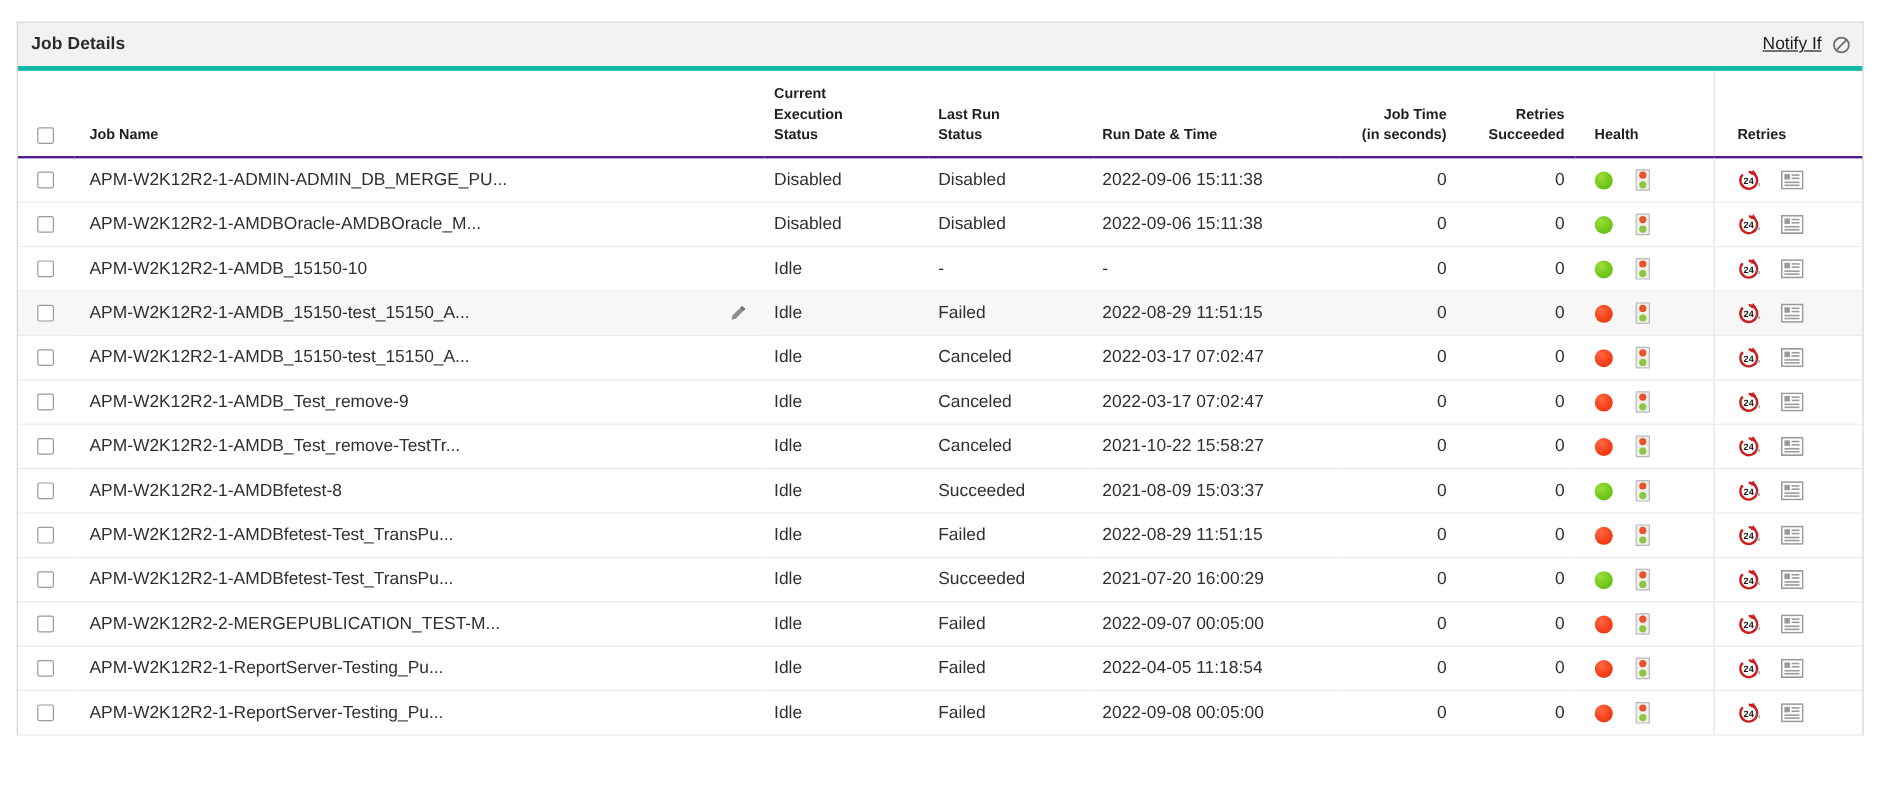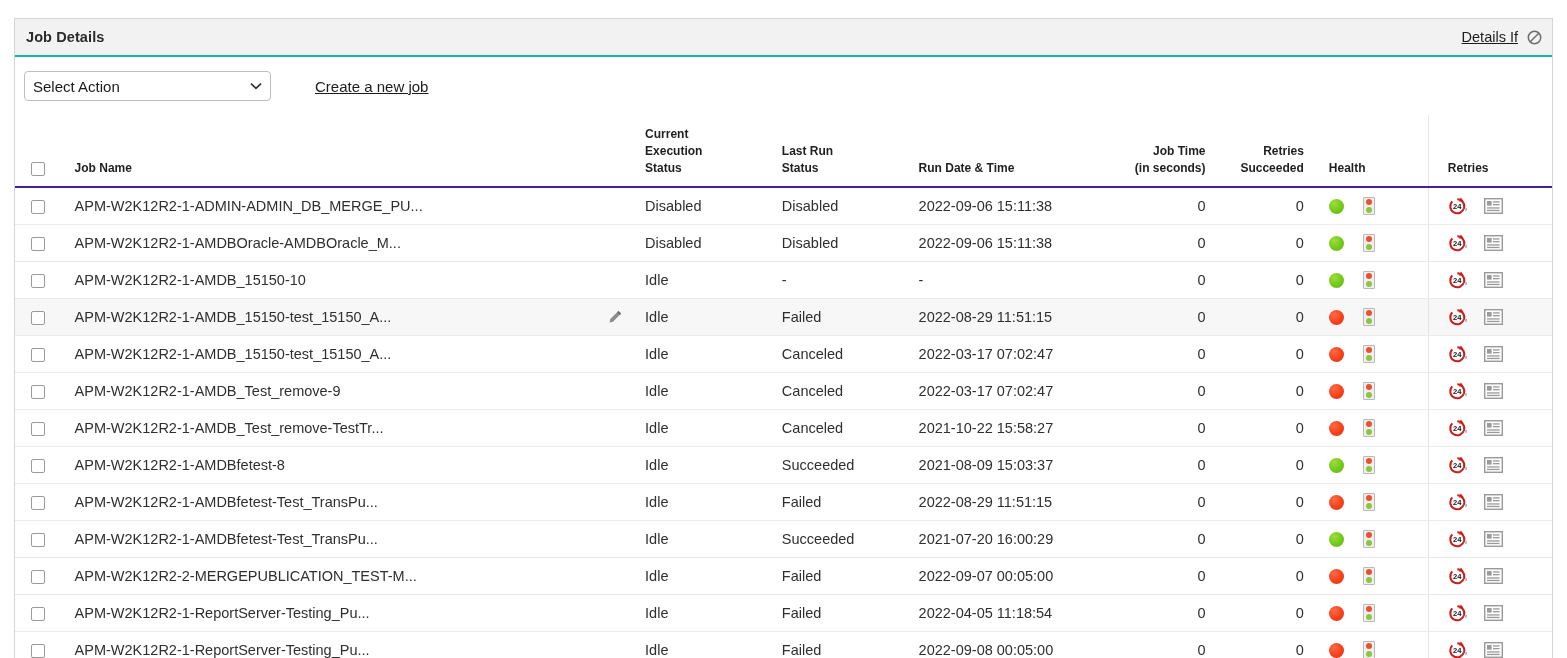--- a/index.html
+++ b/index.html
@@ -27,21 +27,21 @@
     border-bottom: none;
     box-sizing: border-box;
     background: #ffffff;
   }
 
   
   .panel-head {
     position: relative;
     height: 36px;
     background: #f2f2f2;
-    border-bottom: 2px solid #14b8a6;
+    border-bottom: 4px solid #14b8a6;
     display: flex;
     align-items: center;
   }
   .panel-title {
     font-size: 14.5px;
     font-weight: bold;
     color: #2b2b2b;
     margin-left: 11px;
     letter-spacing: .1px;
   }
@@ -251,43 +251,30 @@
 </style>
 </head>
 <body>
 
 <div id="root">
   <div class="panel">
 
     <div class="panel-head">
       <span class="panel-title">Job Details</span>
       <div class="head-right">
-        <span class="notify-link">Details If</span>
+        <span class="notify-link">Notify If</span>
         <span class="block-icon">
           <svg width="15" height="15" viewBox="0 0 15 15">
             <circle cx="7.5" cy="7.5" r="6.2" fill="none" stroke="#6e6e6e" stroke-width="1.5"></circle>
             <line x1="3.2" y1="11.8" x2="11.8" y2="3.2" stroke="#6e6e6e" stroke-width="1.5"></line>
           </svg>
         </span>
       </div>
     </div>
 
-    <div class="toolbar">
-      <span class="select-wrap">
-        <select class="action-select">
-          <option>Select Action</option>
-        </select>
-        <span class="select-arrow">
-          <svg width="12" height="8" viewBox="0 0 12 8">
-            <polyline points="1,1.6 6,6.4 11,1.6" fill="none" stroke="#333" stroke-width="1.7"></polyline>
-          </svg>
-        </span>
-      </span>
-      <span class="create-link">Create a new job</span>
-    </div>
 
     <table class="jobs">
       <colgroup>
         <col class="c-check">
           <col class="c-name">
           <col class="c-exec">
           <col class="c-last">
         <col class="c-date">
           <col class="c-time">
           <col class="c-retry">

